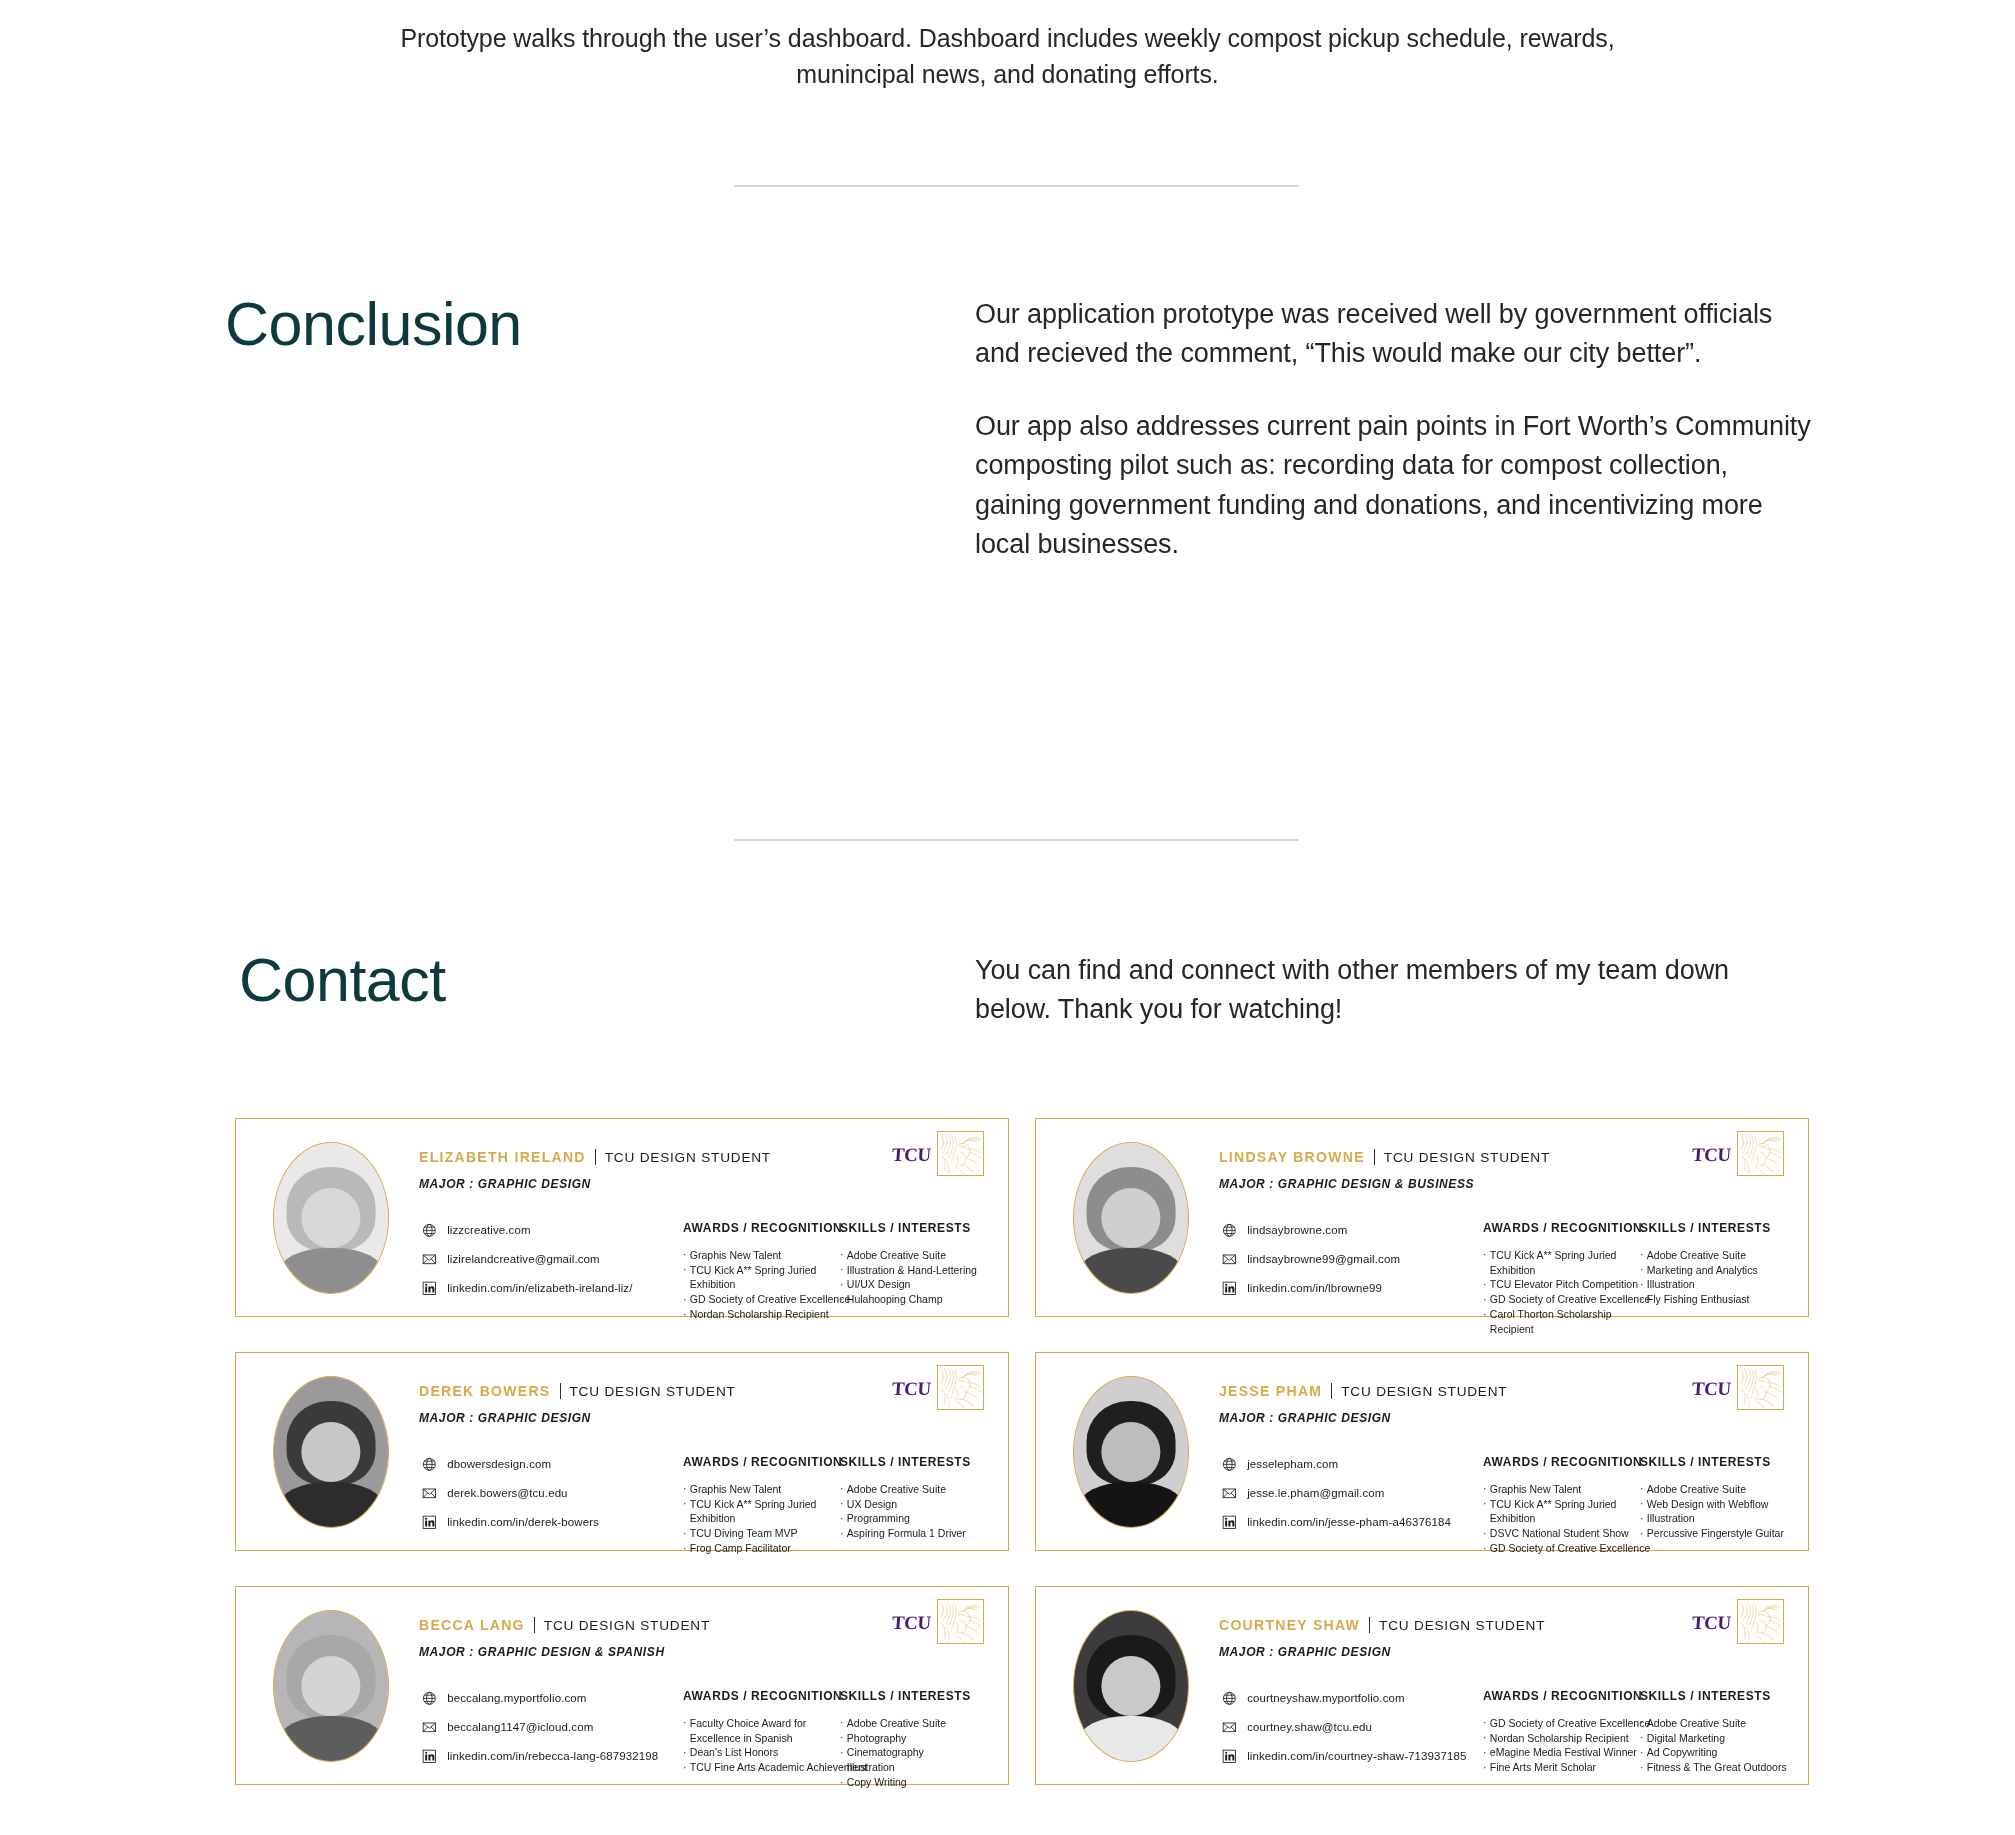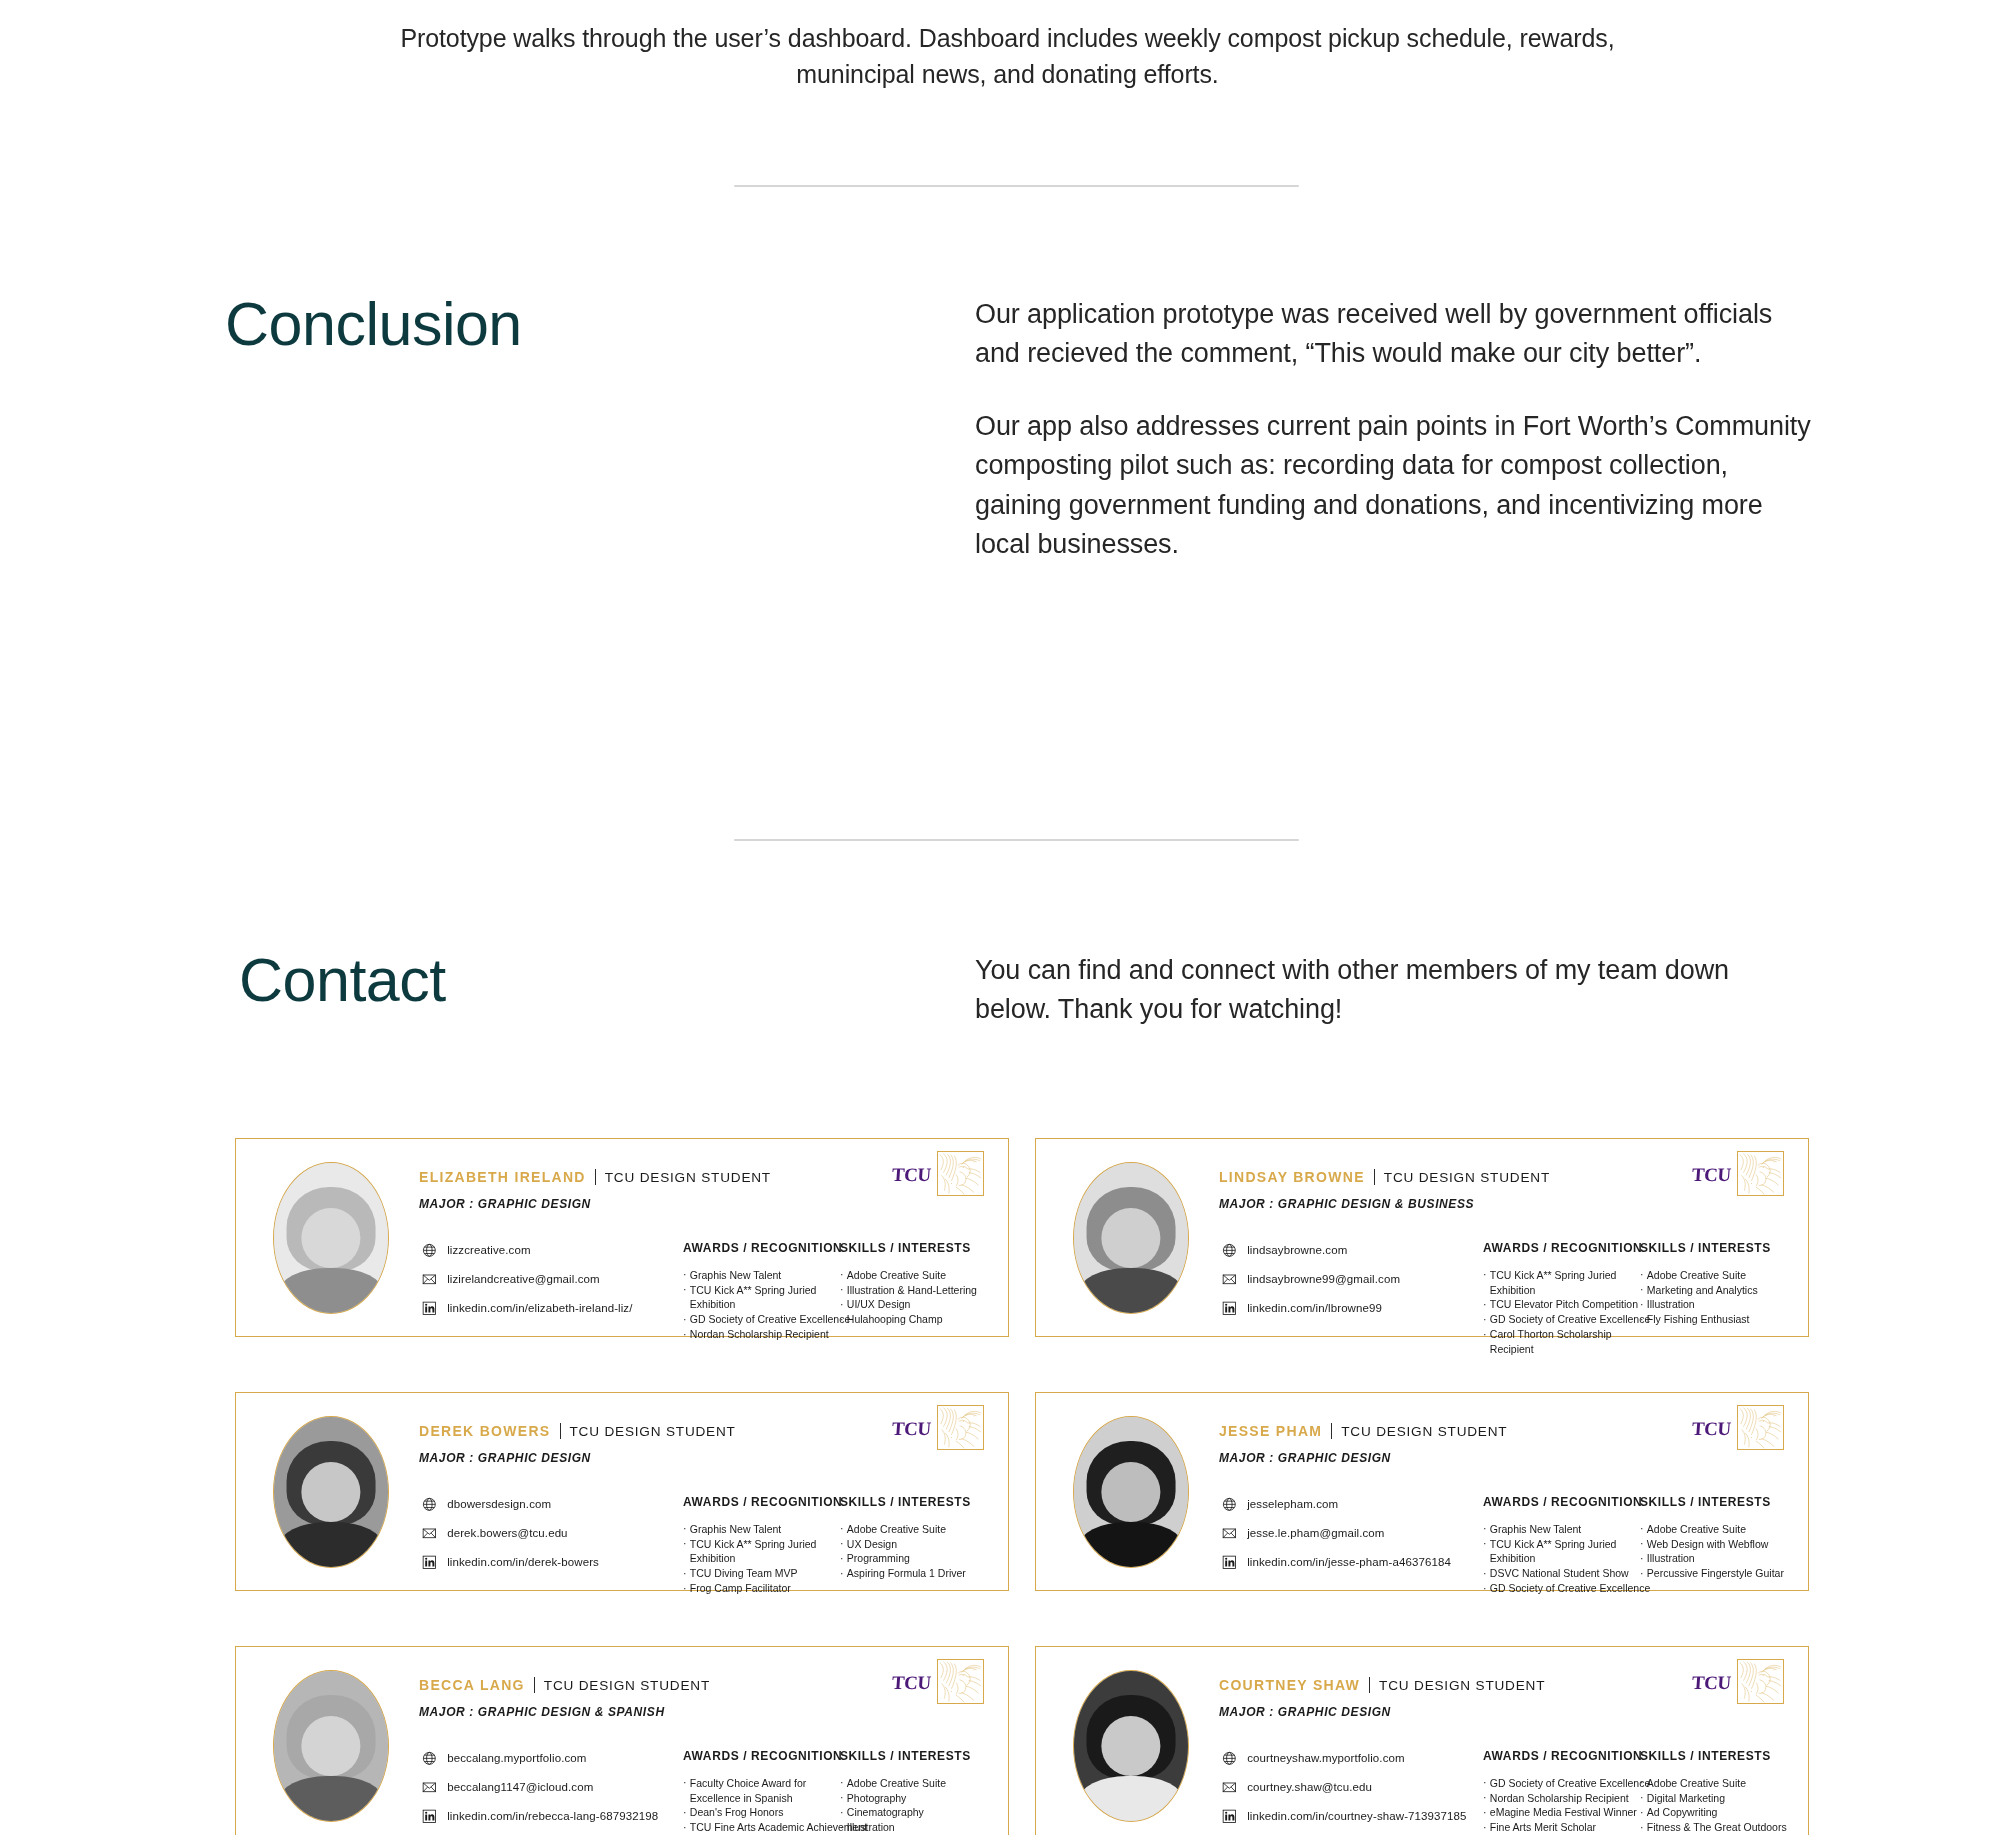--- a/index.html
+++ b/index.html
@@ -75,21 +75,20 @@
     grid-column-gap: 26px;
     grid-row-gap: 35px;
   }
 
   .biz-card {
     position: relative;
     height: 199px;
     border: 1.6px solid #d8a94b;
     background: #ffffff;
     box-sizing: border-box;
-    margin-top: 20px;
   }
 
   
   .card-portrait {
     position: absolute;
     left: 37px;
     top: 23px;
     width: 116px;
     height: 152px;
     border-radius: 50%;
@@ -744,21 +743,21 @@
             </svg>
           </span>
           <span class="contact-text">linkedin.com/in/rebecca-lang-687932198</span>
         </div>
       </div>
       <div class="card-lists">
         <div class="list-col awards">
           <div class="list-title">AWARDS / RECOGNITION</div>
           <ul class="list-items">
             <li class="wrap">Faculty Choice Award for Excellence in Spanish</li>
-            <li class="">Dean's Frog Honors</li>
+            <li class="">Dean's List Honors</li>
             <li class="">TCU Fine Arts Academic Achievement</li>
           </ul>
         </div>
         <div class="list-col skills">
           <div class="list-title">SKILLS / INTERESTS</div>
           <ul class="list-items">
             <li class="">Adobe Creative Suite</li>
             <li class="">Photography</li>
             <li class="">Cinematography</li>
             <li class="">Illustration</li>

